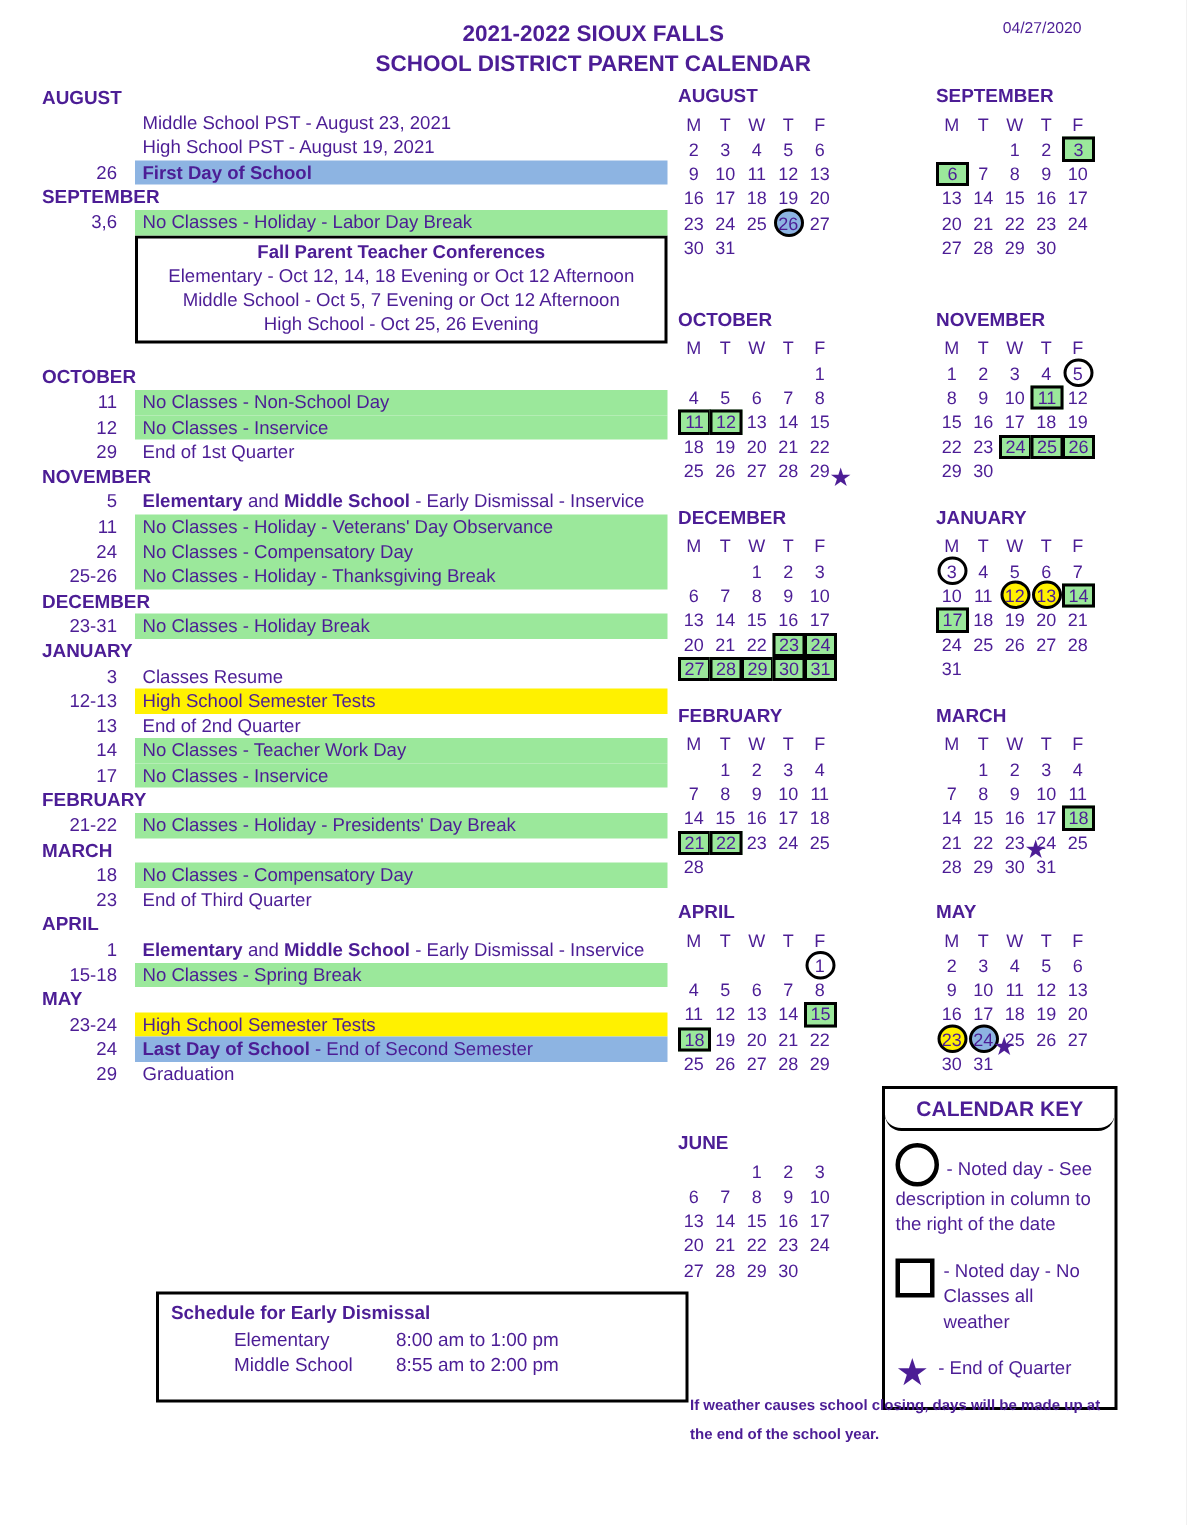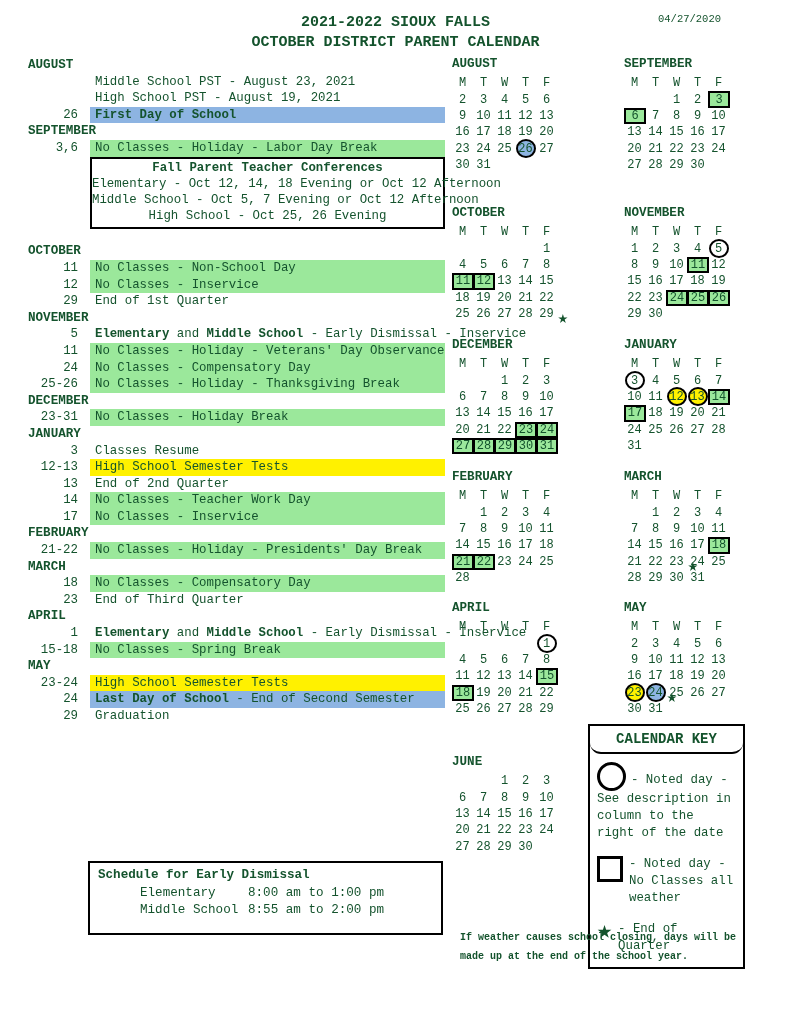--- a/index.html
+++ b/index.html
@@ -1,17 +1,17 @@
 <!DOCTYPE html>
 <html style="--green: #9BE89B; --yellow: #FFF100; --blue: #8DB4E2;"><head>
 <meta charset="utf-8">
 <style>
   html,body{margin:0;padding:0;background:#e8e8e8;}
   .page{position:relative;width:791px;height:1024px;background:#ffffff;
-        font-family:Liberation Mono, monospace;color:#14532d;overflow:hidden;margin:0 auto;}
+        font-family:Liberation Sans, sans-serif;color:#4c1d95;overflow:hidden;margin:0 auto;}
 
   
   .hdr-title{position:absolute;left:0;right:0;top:13px;text-align:center;
              font-size:15px;font-weight:bold;line-height:20px;}
   .hdr-date{position:absolute;top:13px;right:70px;font-size:10.5px;}
 
   
   .events{position:absolute;left:28px;top:57px;width:417px;font-size:12.4px;}
   .month-h{font-weight:bold;font-size:12.6px;height:16.6px;line-height:16.6px;}
   .ev-row{display:flex;height:16.6px;line-height:16.6px;}
@@ -48,37 +48,37 @@
   .key-item{margin:0 0 14px 0;}
   .key-circle{display:inline-block;width:23px;height:23px;border:3.5px solid #000;
               border-radius:50%;vertical-align:-8px;margin-right:5px;}
   .key-flex{display:flex;align-items:flex-start;margin-bottom:14px;}
   .key-square{display:inline-block;width:20px;height:20px;border:3.5px solid #000;
               margin-right:6px;flex:0 0 auto;}
   .key-star-ic{font-size:25px;line-height:22px;margin-right:6px;flex:0 0 auto;}
   .key-item:last-child,.key-flex:last-child{margin-bottom:2px;}
 
   
-  .dismissal{position:absolute;left:88px;top:861px;width:355px;border:2.5px solid #000;
+  .dismissal{position:absolute;left:104px;top:861px;width:355px;border:2.5px solid #000;
              box-sizing:border-box;height:74px;padding:4px 0 0 8px;font-size:12.6px;line-height:17.5px;}
   .dis-title{font-weight:bold;}
   .dis-row{display:flex;margin-left:42px;}
   .dis-name{width:108px;}
 
   .weather{position:absolute;left:460px;top:928px;width:290px;font-weight:bold;
            font-size:10px;line-height:19px;}
 </style>
 </head>
 <body>
 
 <div class="page">
 
   <div class="hdr-title">
     <div>2021-2022 SIOUX FALLS</div>
-    <div>OCTOBER DISTRICT PARENT CALENDAR</div>
+    <div>SCHOOL DISTRICT PARENT CALENDAR</div>
   </div>
   <div class="hdr-date">04/27/2020</div>
 
   <div class="events" id="events">
       <div class="month-h">AUGUST</div>
       <div class="ev-row">
         <span class="ev-date"></span>
         <span class="ev-text"><span>Middle School PST - August 23, 2021</span></span>
       </div>
       <div class="ev-row">

